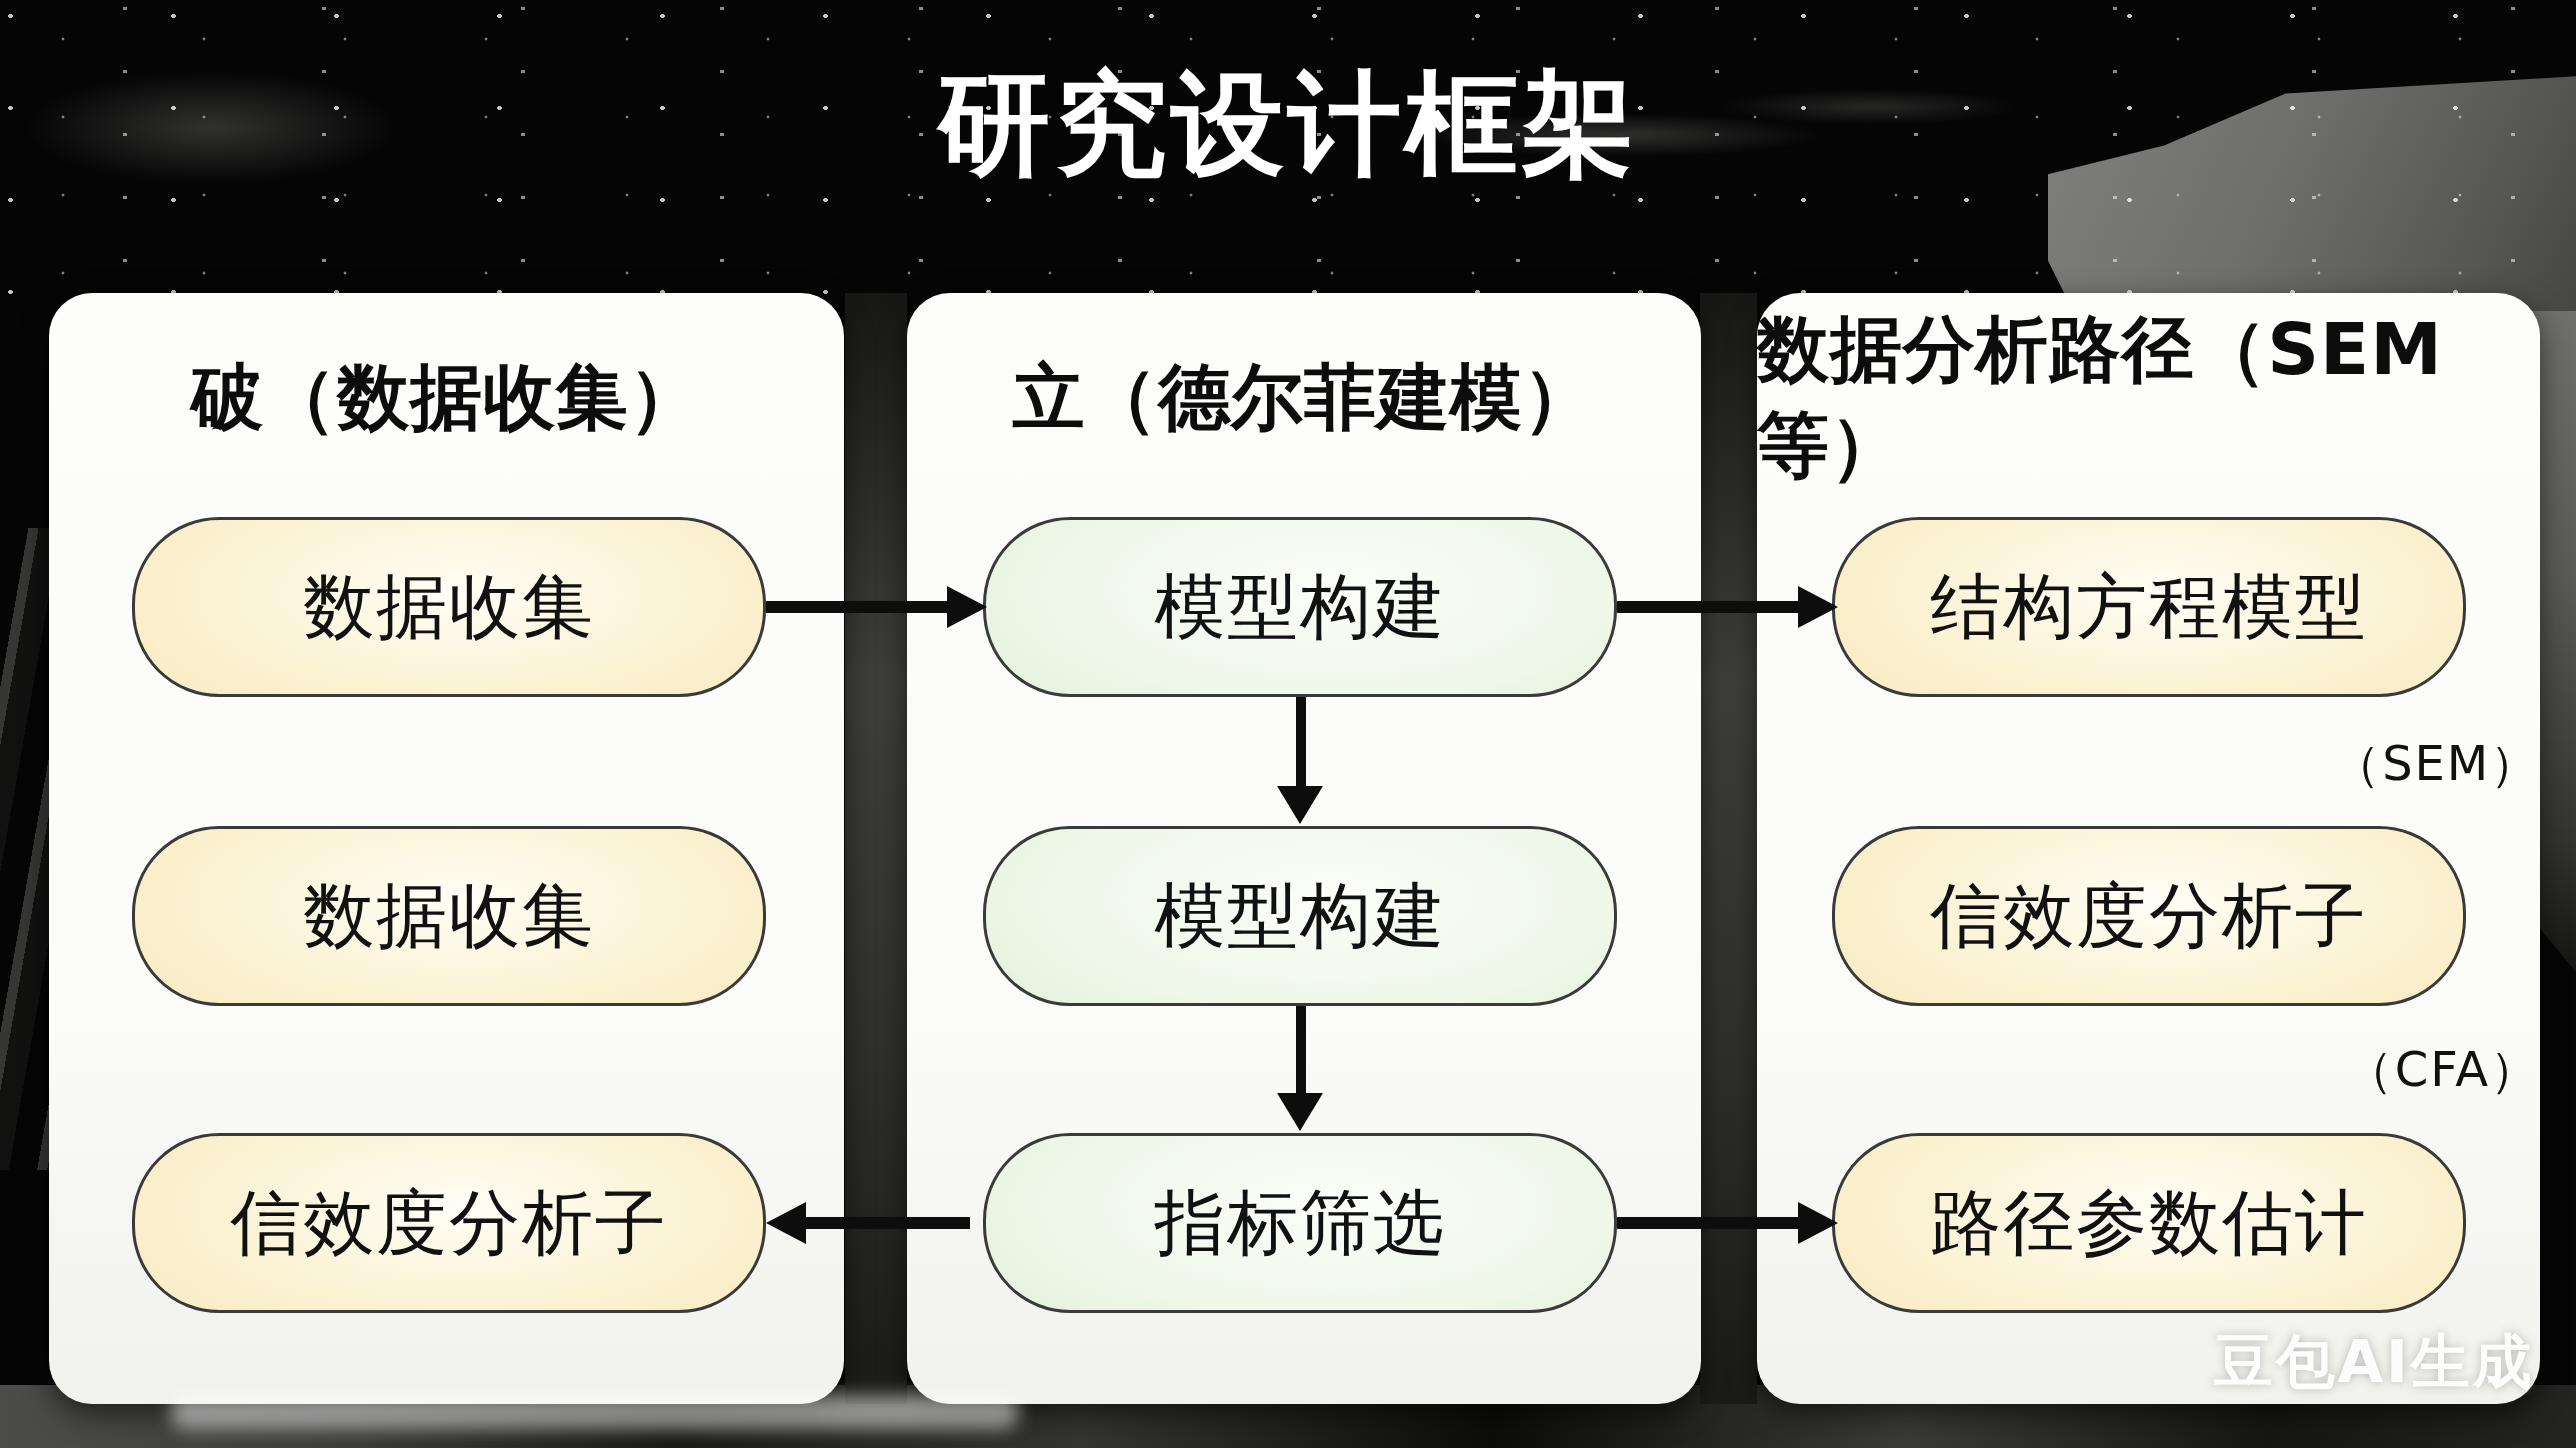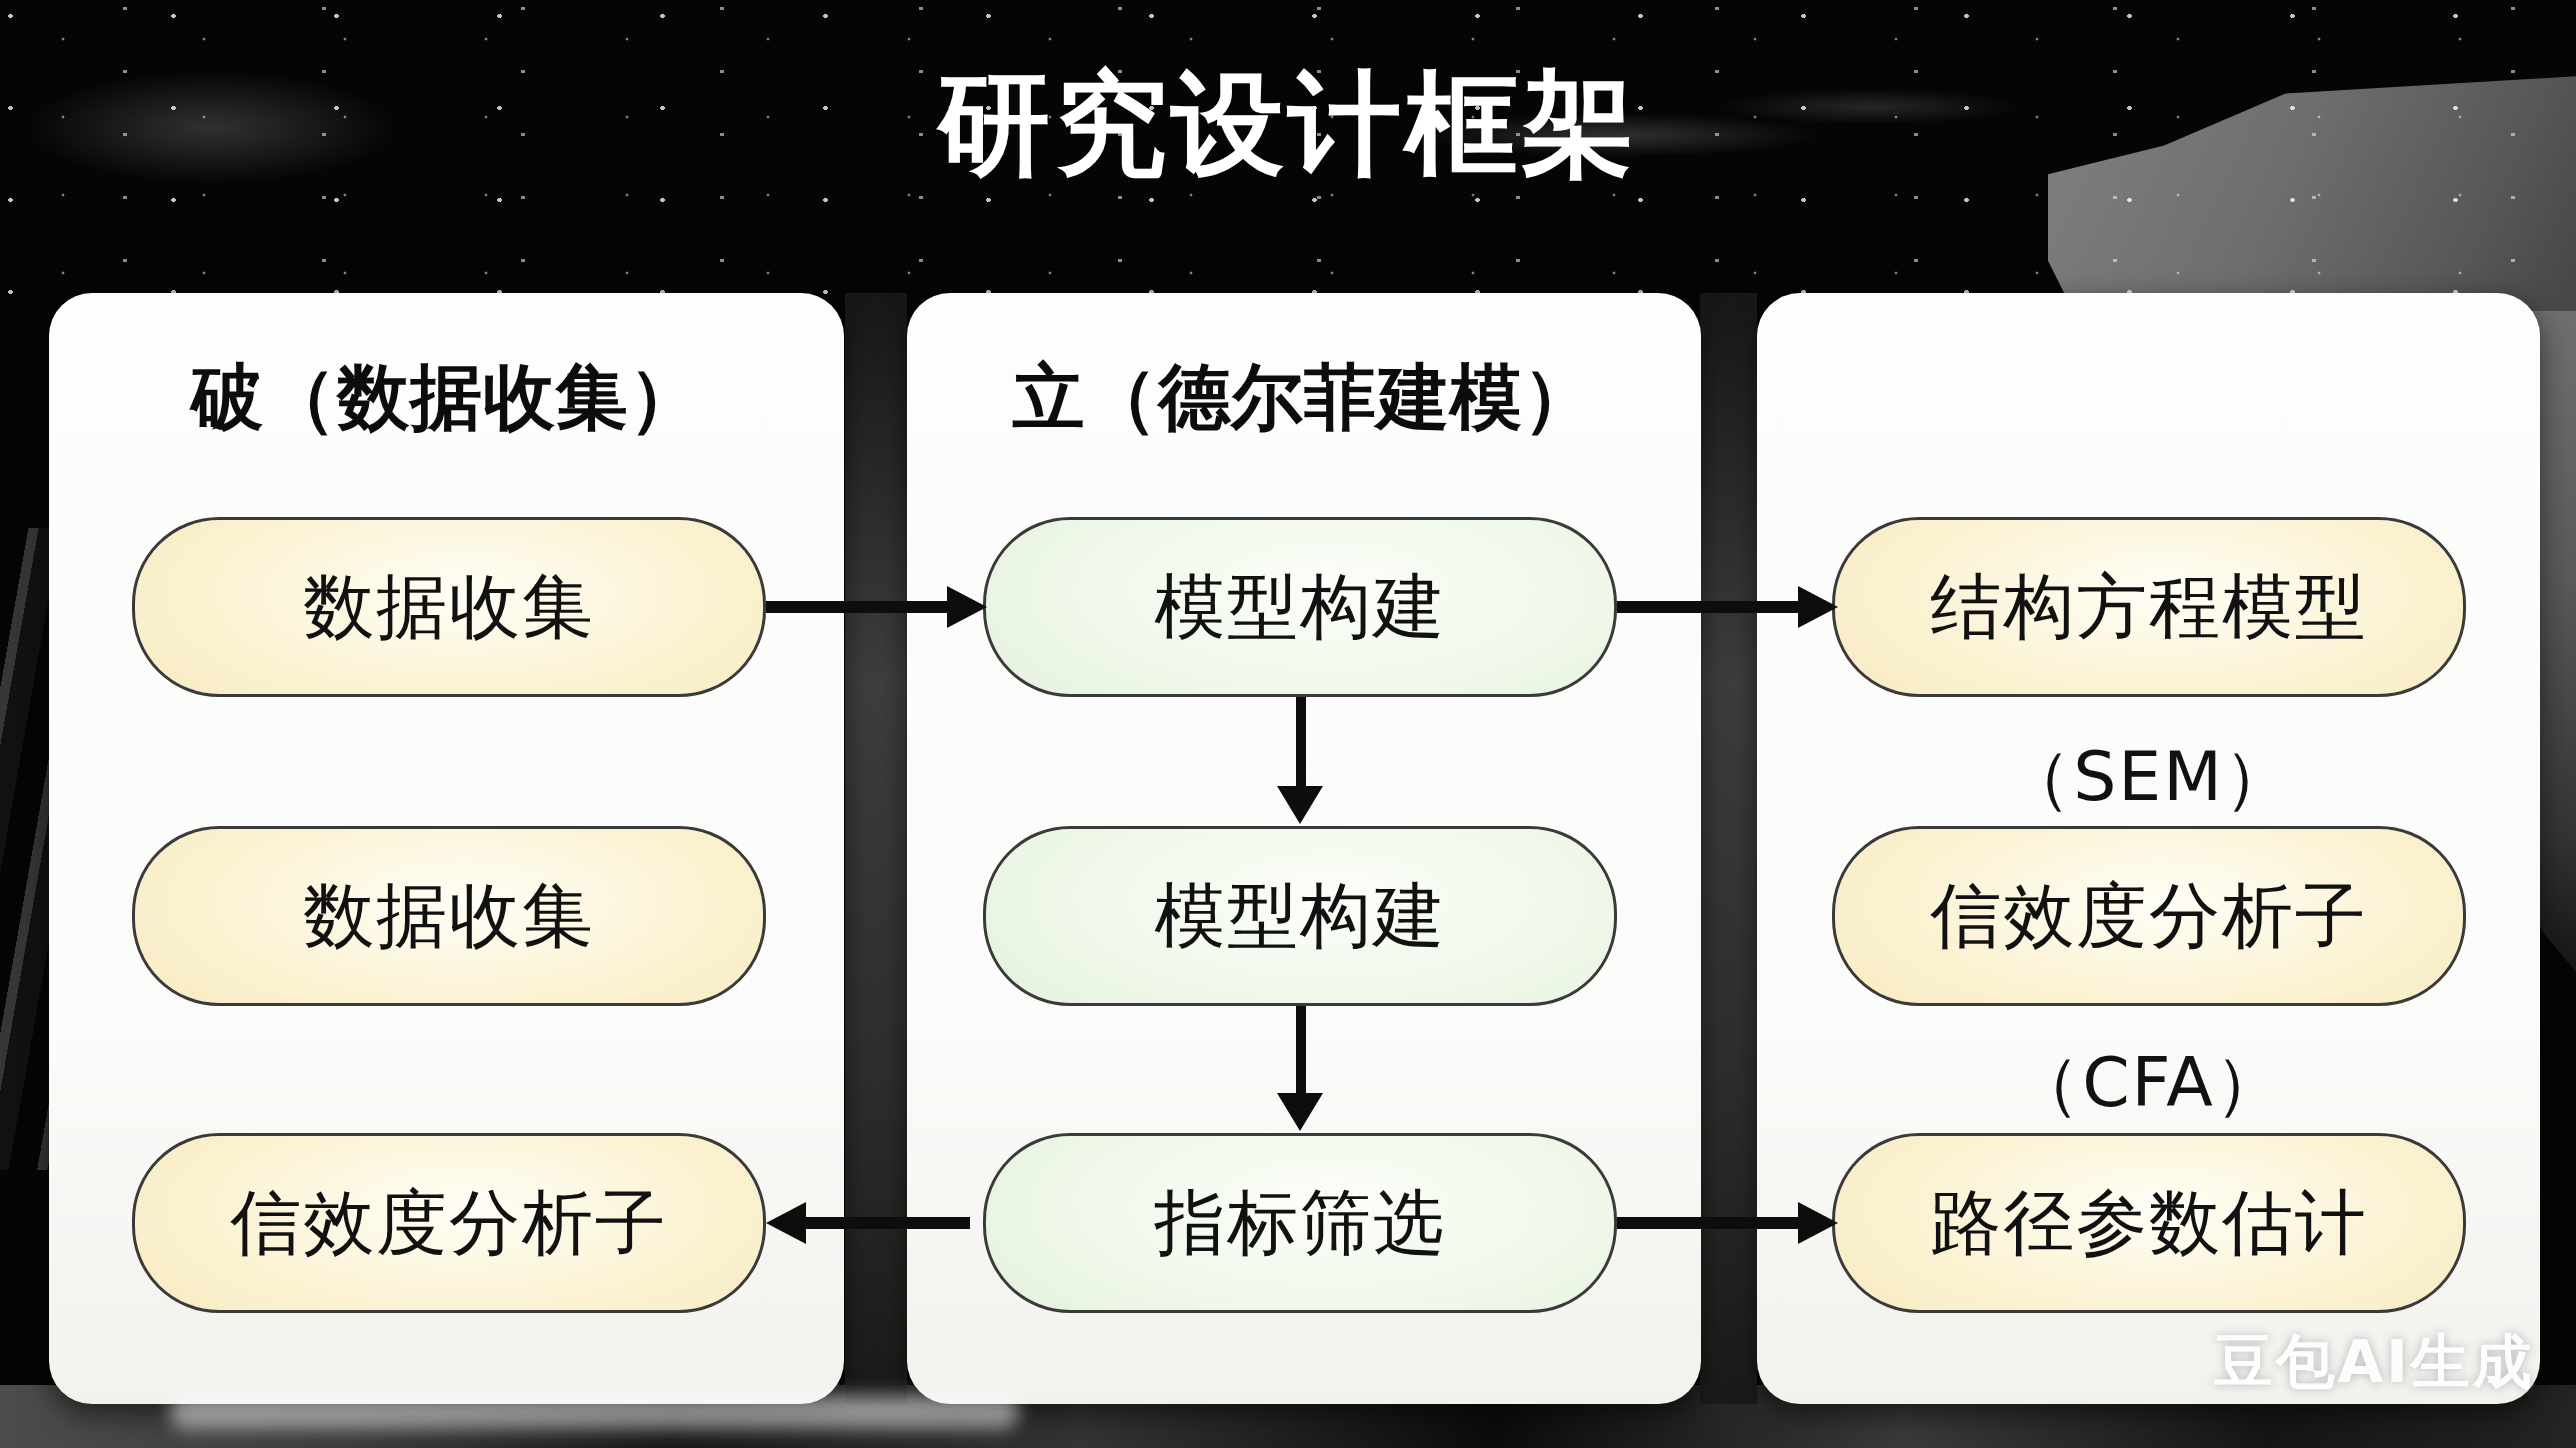--- a/index.html
+++ b/index.html
@@ -57,22 +57,22 @@
 
   
   .pill{position:absolute;width:634px;height:180px;border:3.8px solid #3a3a3a;border-radius:87px;
     box-sizing:border-box;display:flex;align-items:center;justify-content:center;
     font-size:71px;font-weight:500;color:#111;z-index:4;letter-spacing:1.9px;}
   .pill-yellow{background:radial-gradient(ellipse 90% 130% at 52% 42%,#fffef6 0%,#fbf2d2 45%,#f4e4b0 100%);}
   .pill-green{background:radial-gradient(ellipse 90% 130% at 55% 40%,#fcfef9 0%,#eef7e8 50%,#d9ecd0 100%);}
   .colx1{left:132px;} .colx2{left:983px;} .colx3{left:1832px;}
   .rowy1{top:517px;} .rowy2{top:826px;} .rowy3{top:1133px;}
 
-  .sublabel{position:absolute;left:1757px;width:783px;text-align:center;z-index:4;
-    font-size:68px;font-weight:400;color:#111;letter-spacing:1.9px;}
+  .sublabel{position:absolute;left:1757px;width:783px;text-align:right;z-index:4;
+    font-size:48px;font-weight:400;color:#111;letter-spacing:1.9px;}
   .sub1{top:732px;} .sub2{top:1038px;}
 
   
   .shaft-h{position:absolute;height:12.3px;background:#0d0d0d;z-index:4;}
   .shaft-v{position:absolute;width:10.4px;background:#0d0d0d;z-index:4;}
   .head{position:absolute;width:0;height:0;z-index:4;}
   .head-right{border-top:21px solid transparent;border-bottom:21px solid transparent;border-left:40px solid #0d0d0d;}
   .head-left{border-top:21px solid transparent;border-bottom:21px solid transparent;border-right:40px solid #0d0d0d;}
   .head-down{border-left:23.6px solid transparent;border-right:23.6px solid transparent;border-top:38px solid #0d0d0d;}
 
@@ -98,20 +98,21 @@
   <div class="bg-layer bg-bl-smudge"></div>
 
   <div class="title">研究设计框架</div>
 
   <div class="card c1"></div>
   <div class="card c2"></div>
   <div class="card c3"></div>
 
   <div class="card-header ch1">破（数据收集）</div>
   <div class="card-header ch2">立（德尔菲建模）</div>
+  <div class="card-header ch3">数据分析路径（SEM等）</div>
 
   <div class="pill pill-yellow colx1 rowy1">数据收集</div>
   <div class="pill pill-yellow colx1 rowy2">数据收集</div>
   <div class="pill pill-yellow colx1 rowy3">信效度分析子</div>
 
   <div class="pill pill-green colx2 rowy1">模型构建</div>
   <div class="pill pill-green colx2 rowy2">模型构建</div>
   <div class="pill pill-green colx2 rowy3">指标筛选</div>
 
   <div class="pill pill-yellow colx3 rowy1">结构方程模型</div>

